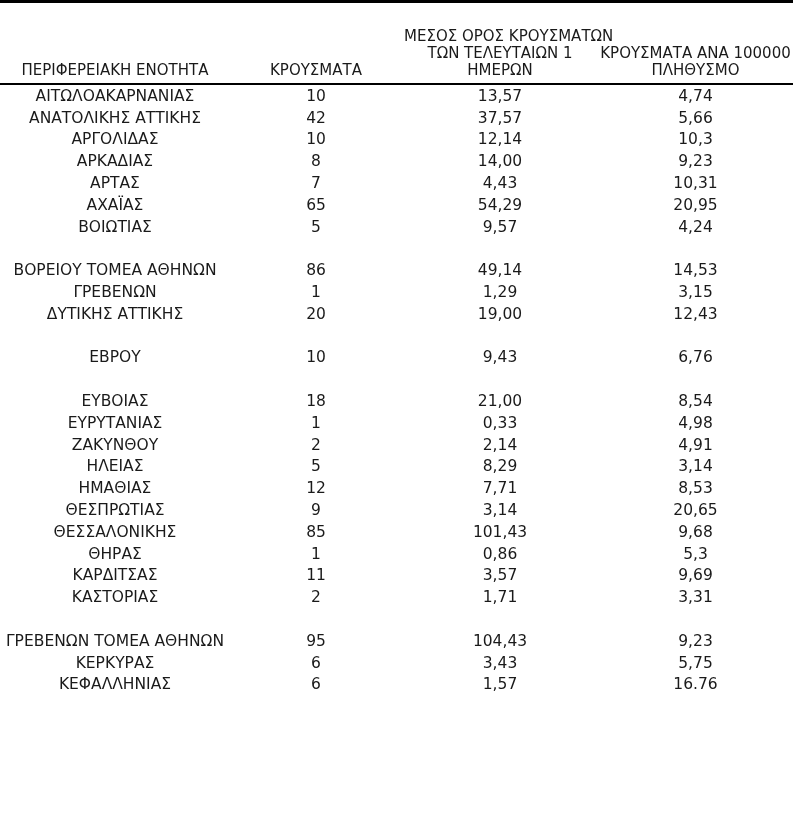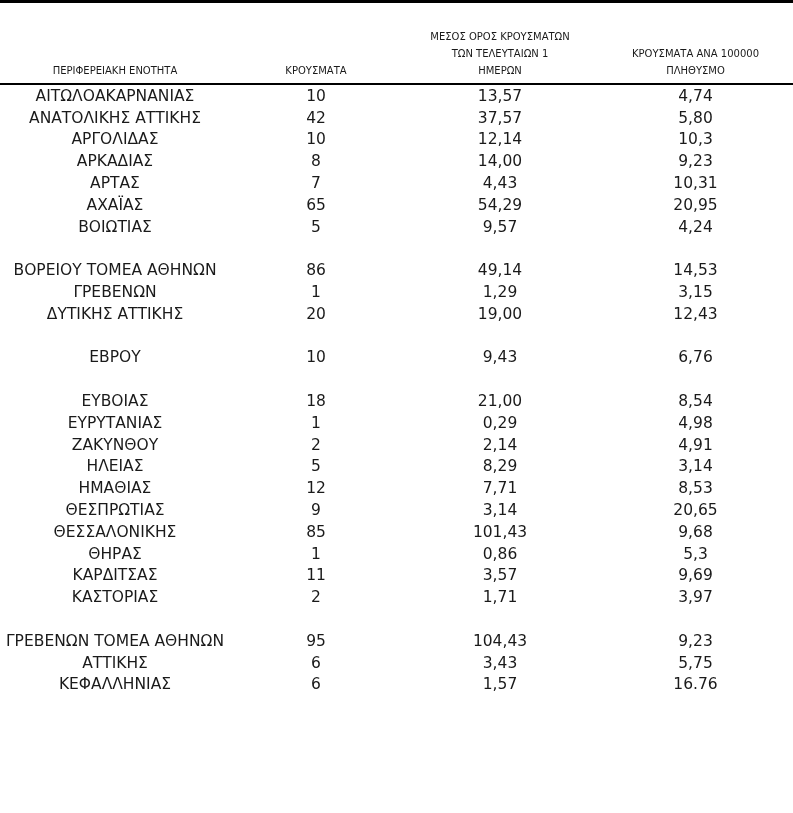--- a/index.html
+++ b/index.html
@@ -21,21 +21,21 @@
   .report-table col.c-region  { width: 230px; }
   .report-table col.c-cases   { width: 172px; }
   .report-table col.c-avg7    { width: 196px; }
   .report-table col.c-per100k { width: 195px; }
 
   .report-table thead th {
     height: 76px;
     vertical-align: bottom;
     text-align: center;
     font-weight: 400;
-    font-size: 10px;
+    font-size: 15px;
     line-height: 17px;
     padding: 0 2px 4px 2px;
     border-bottom: 2.5px solid #000000;
     letter-spacing: 0px;
   }
   .header-line { display: block; white-space: nowrap; }
 
   .report-table tbody td {
     height: 21.8px;
     text-align: center;
@@ -82,21 +82,21 @@
       <tr>
         <td>ΑΙΤΩΛΟΑΚΑΡΝΑΝΙΑΣ</td>
         <td>10</td>
         <td>13,57</td>
         <td>4,74</td>
       </tr>
       <tr>
         <td>ΑΝΑΤΟΛΙΚΗΣ ΑΤΤΙΚΗΣ</td>
         <td>42</td>
         <td>37,57</td>
-        <td>5,80</td>
+        <td>5,66</td>
       </tr>
       <tr>
         <td>ΑΡΓΟΛΙΔΑΣ</td>
         <td>10</td>
         <td>12,14</td>
         <td>10,3</td>
       </tr>
       <tr>
         <td>ΑΡΚΑΔΙΑΣ</td>
         <td>8</td>
@@ -156,21 +156,21 @@
       </tr>
       <tr>
         <td>ΕΥΒΟΙΑΣ</td>
         <td>18</td>
         <td>21,00</td>
         <td>8,54</td>
       </tr>
       <tr>
         <td>ΕΥΡΥΤΑΝΙΑΣ</td>
         <td>1</td>
-        <td>0,29</td>
+        <td>0,33</td>
         <td>4,98</td>
       </tr>
       <tr>
         <td>ΖΑΚΥΝΘΟΥ</td>
         <td>2</td>
         <td>2,14</td>
         <td>4,91</td>
       </tr>
       <tr>
         <td>ΗΛΕΙΑΣ</td>
@@ -205,33 +205,33 @@
       <tr>
         <td>ΚΑΡΔΙΤΣΑΣ</td>
         <td>11</td>
         <td>3,57</td>
         <td>9,69</td>
       </tr>
       <tr>
         <td>ΚΑΣΤΟΡΙΑΣ</td>
         <td>2</td>
         <td>1,71</td>
-        <td>3,97</td>
+        <td>3,31</td>
       </tr>
       <tr class="spacer-row">
         <td colspan="4"></td>
       </tr>
       <tr>
         <td>ΓΡΕΒΕΝΩΝ ΤΟΜΕΑ ΑΘΗΝΩΝ</td>
         <td>95</td>
         <td>104,43</td>
         <td>9,23</td>
       </tr>
       <tr>
-        <td>ΑΤΤΙΚΗΣ</td>
+        <td>ΚΕΡΚΥΡΑΣ</td>
         <td>6</td>
         <td>3,43</td>
         <td>5,75</td>
       </tr>
       <tr>
         <td>ΚΕΦΑΛΛΗΝΙΑΣ</td>
         <td>6</td>
         <td>1,57</td>
         <td>16.76</td>
       </tr>

